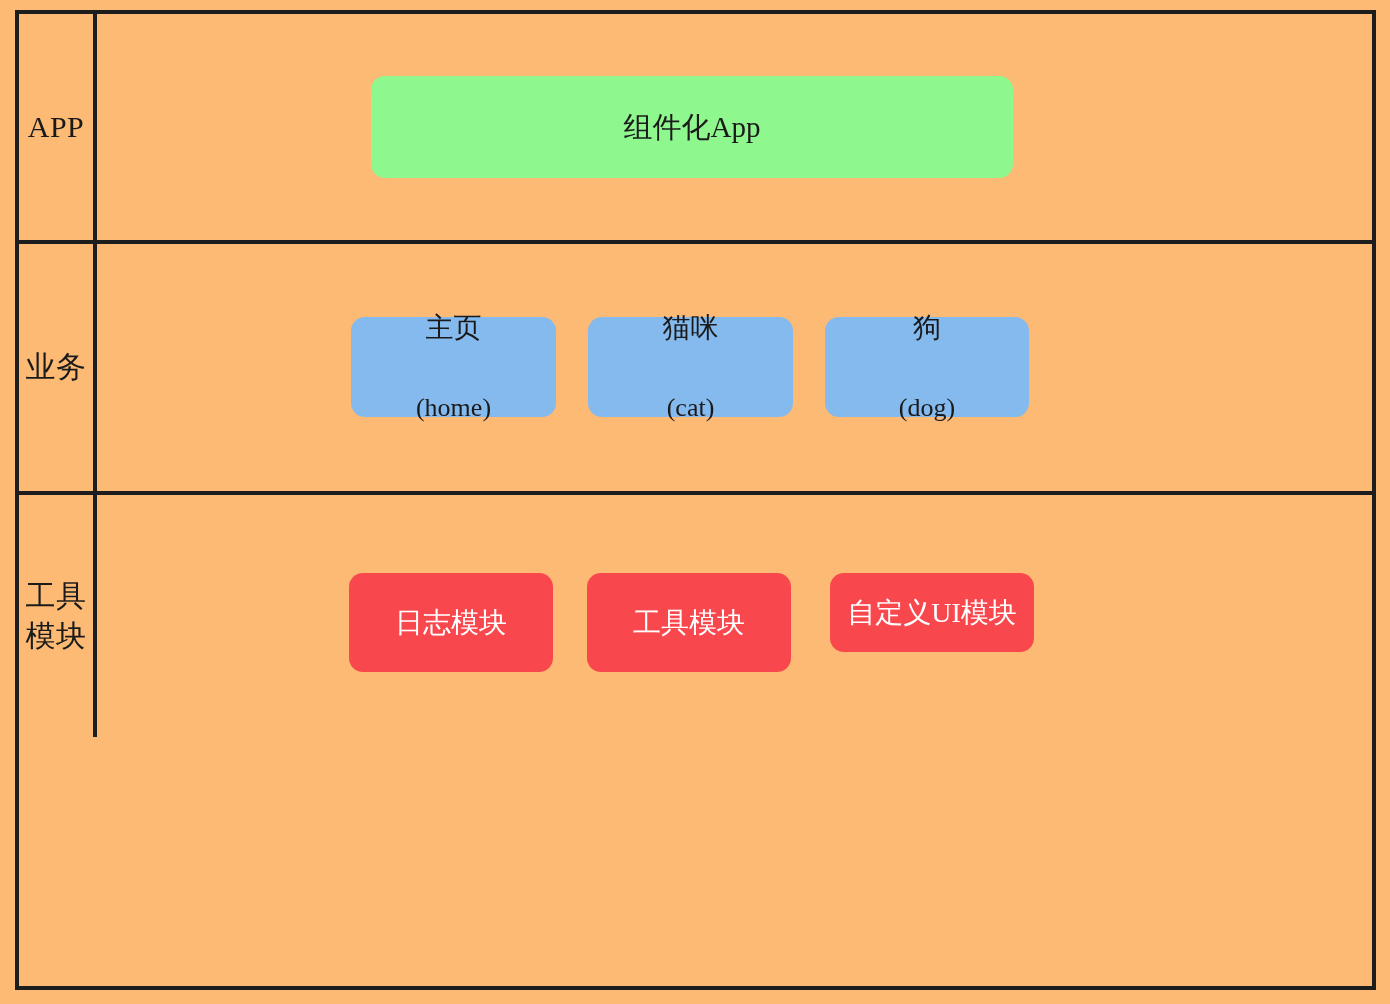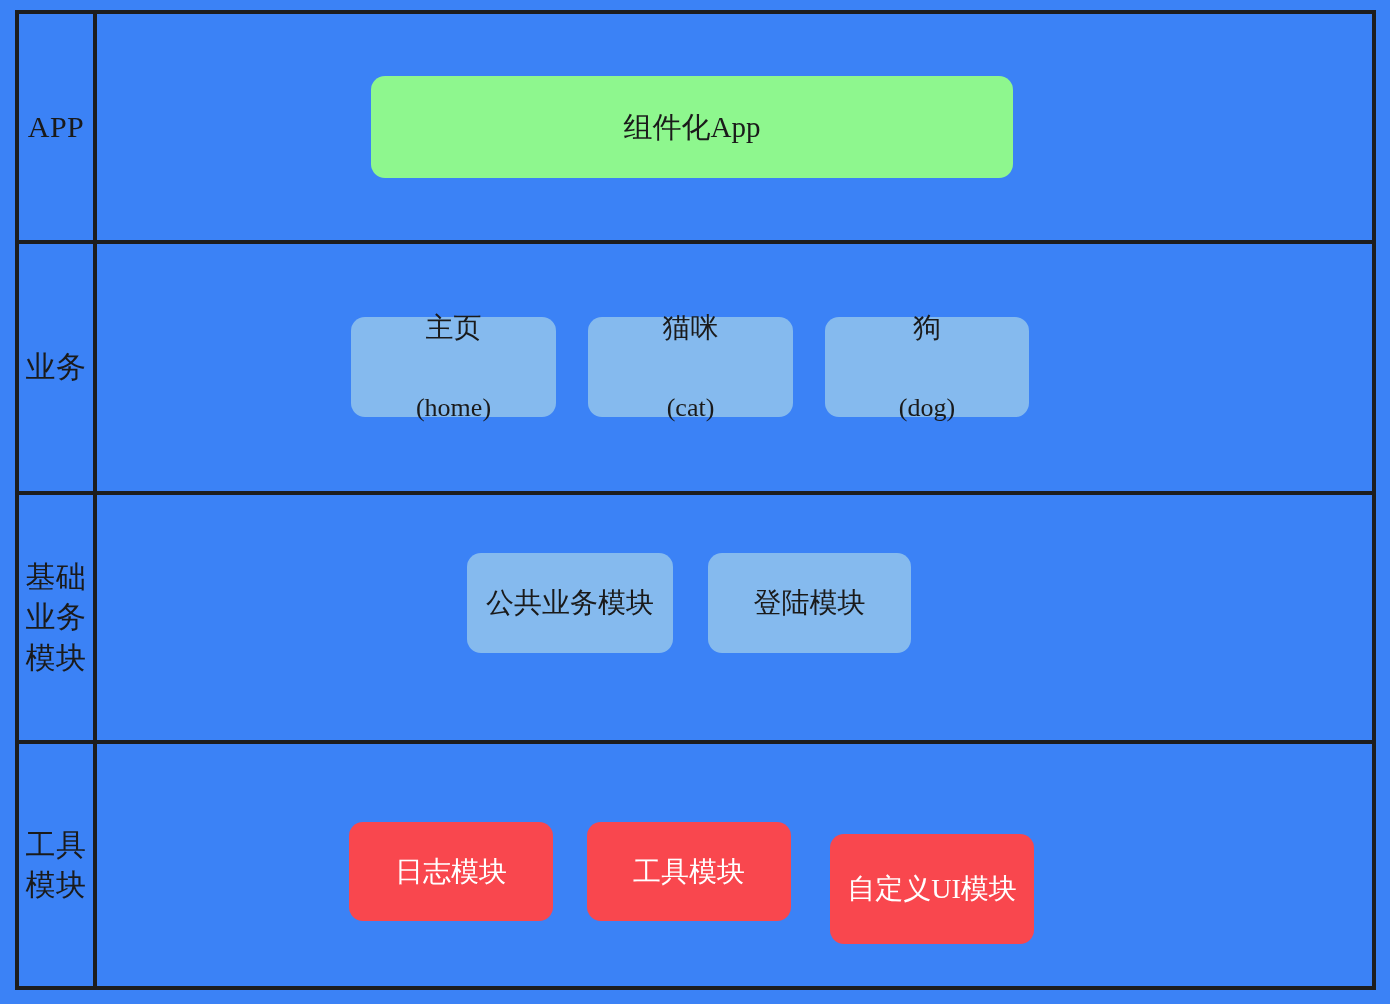--- a/index.html
+++ b/index.html
@@ -8,21 +8,21 @@
   }
   *{ box-sizing:border-box; margin:0; padding:0; }
   html,body{ background:#fff; }
   body{
     font-family:"Liberation Serif","DejaVu Serif",serif;
     color:var(--ink);
   }
   .stage{
     position:relative;
     width:1390px; height:1004px;
-    background:#3b82f6;
+    background:#fdba74;
     overflow:hidden;
   }
   .layer-table{
     position:absolute;
     left:15px; top:10px;
     width:1361px; height:980px;
     border:4px solid var(--line);
     display:flex; flex-direction:column;
   }
   .layer-row{ display:flex; flex:0 0 auto; }
@@ -66,21 +66,21 @@
   
   .box-home     { left:254px; top:73px; width:205px; height:100px; }
   .box-cat      { left:491px; top:73px; width:205px; height:100px; }
   .box-dog      { left:728px; top:73px; width:204px; height:100px; }
   
   .box-common   { left:370px; top:58px; width:206px; height:100px; }
   .box-login    { left:611px; top:58px; width:203px; height:100px; }
   
   .box-log      { left:252px; top:78px; width:204px; height:99px; }
   .box-tools    { left:490px; top:78px; width:204px; height:99px; }
-  .box-customui { left:733px; top:78px; width:204px; height:110px;margin-top:12px; }
+  .box-customui { left:733px; top:78px; width:204px; height:79px; }
 </style>
 </head>
 <body>
 
 <div class="stage">
   <div class="layer-table">
 
     <div class="layer-row row-app sep">
       <div class="label-cell">
         <span>APP</span>
@@ -105,33 +105,20 @@
           <span class="title">猫咪</span>
           <span class="subtitle">(cat)</span>
         </div>
         <div class="module m-blue box-dog">
           <span class="title">狗</span>
           <span class="subtitle">(dog)</span>
         </div>
       </div>
     </div>
 
-    <div class="layer-row row-basebiz sep">
-      <div class="label-cell">
-        <span>基础业务模块</span>
-      </div>
-      <div class="content-cell">
-        <div class="module m-blue box-common">
-          <span class="title">公共业务模块</span>
-        </div>
-        <div class="module m-blue box-login">
-          <span class="title">登陆模块</span>
-        </div>
-      </div>
-    </div>
 
     <div class="layer-row row-base">
       <div class="label-cell">
         <span>工具模块</span>
       </div>
       <div class="content-cell">
         <div class="module m-red box-tools">
           <span class="title">工具模块</span>
         </div>
         <div class="module m-red box-log">

